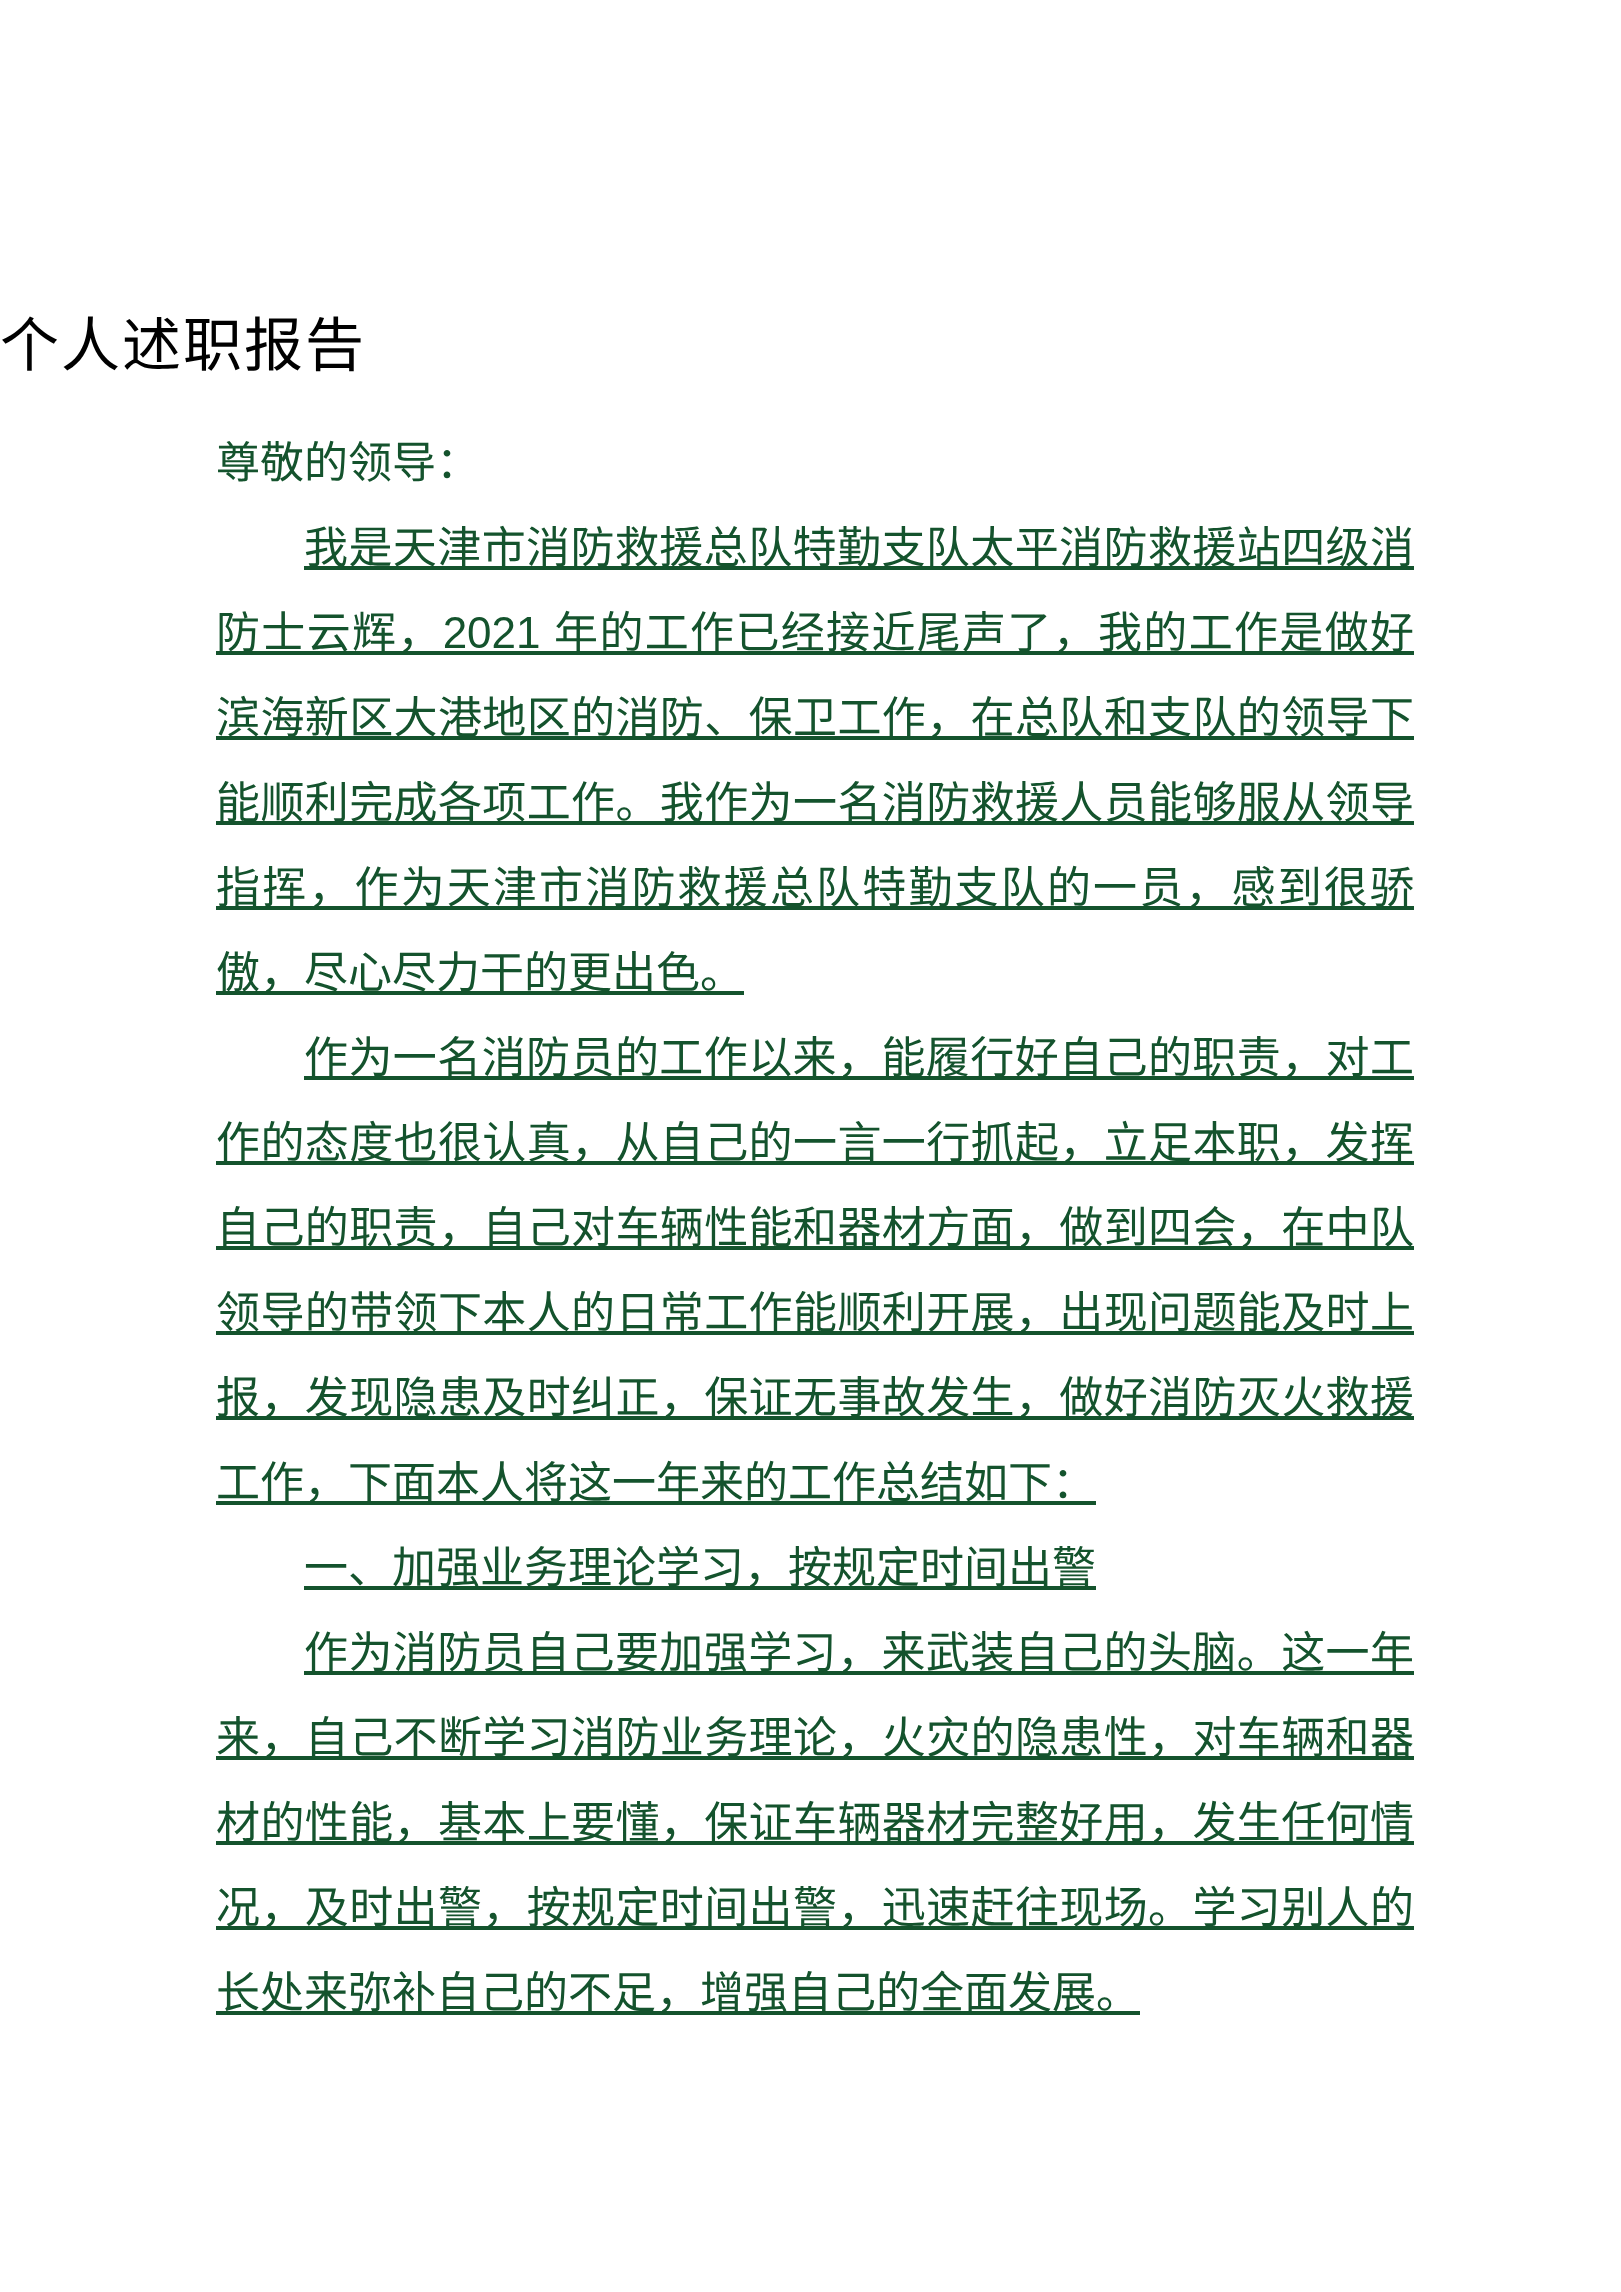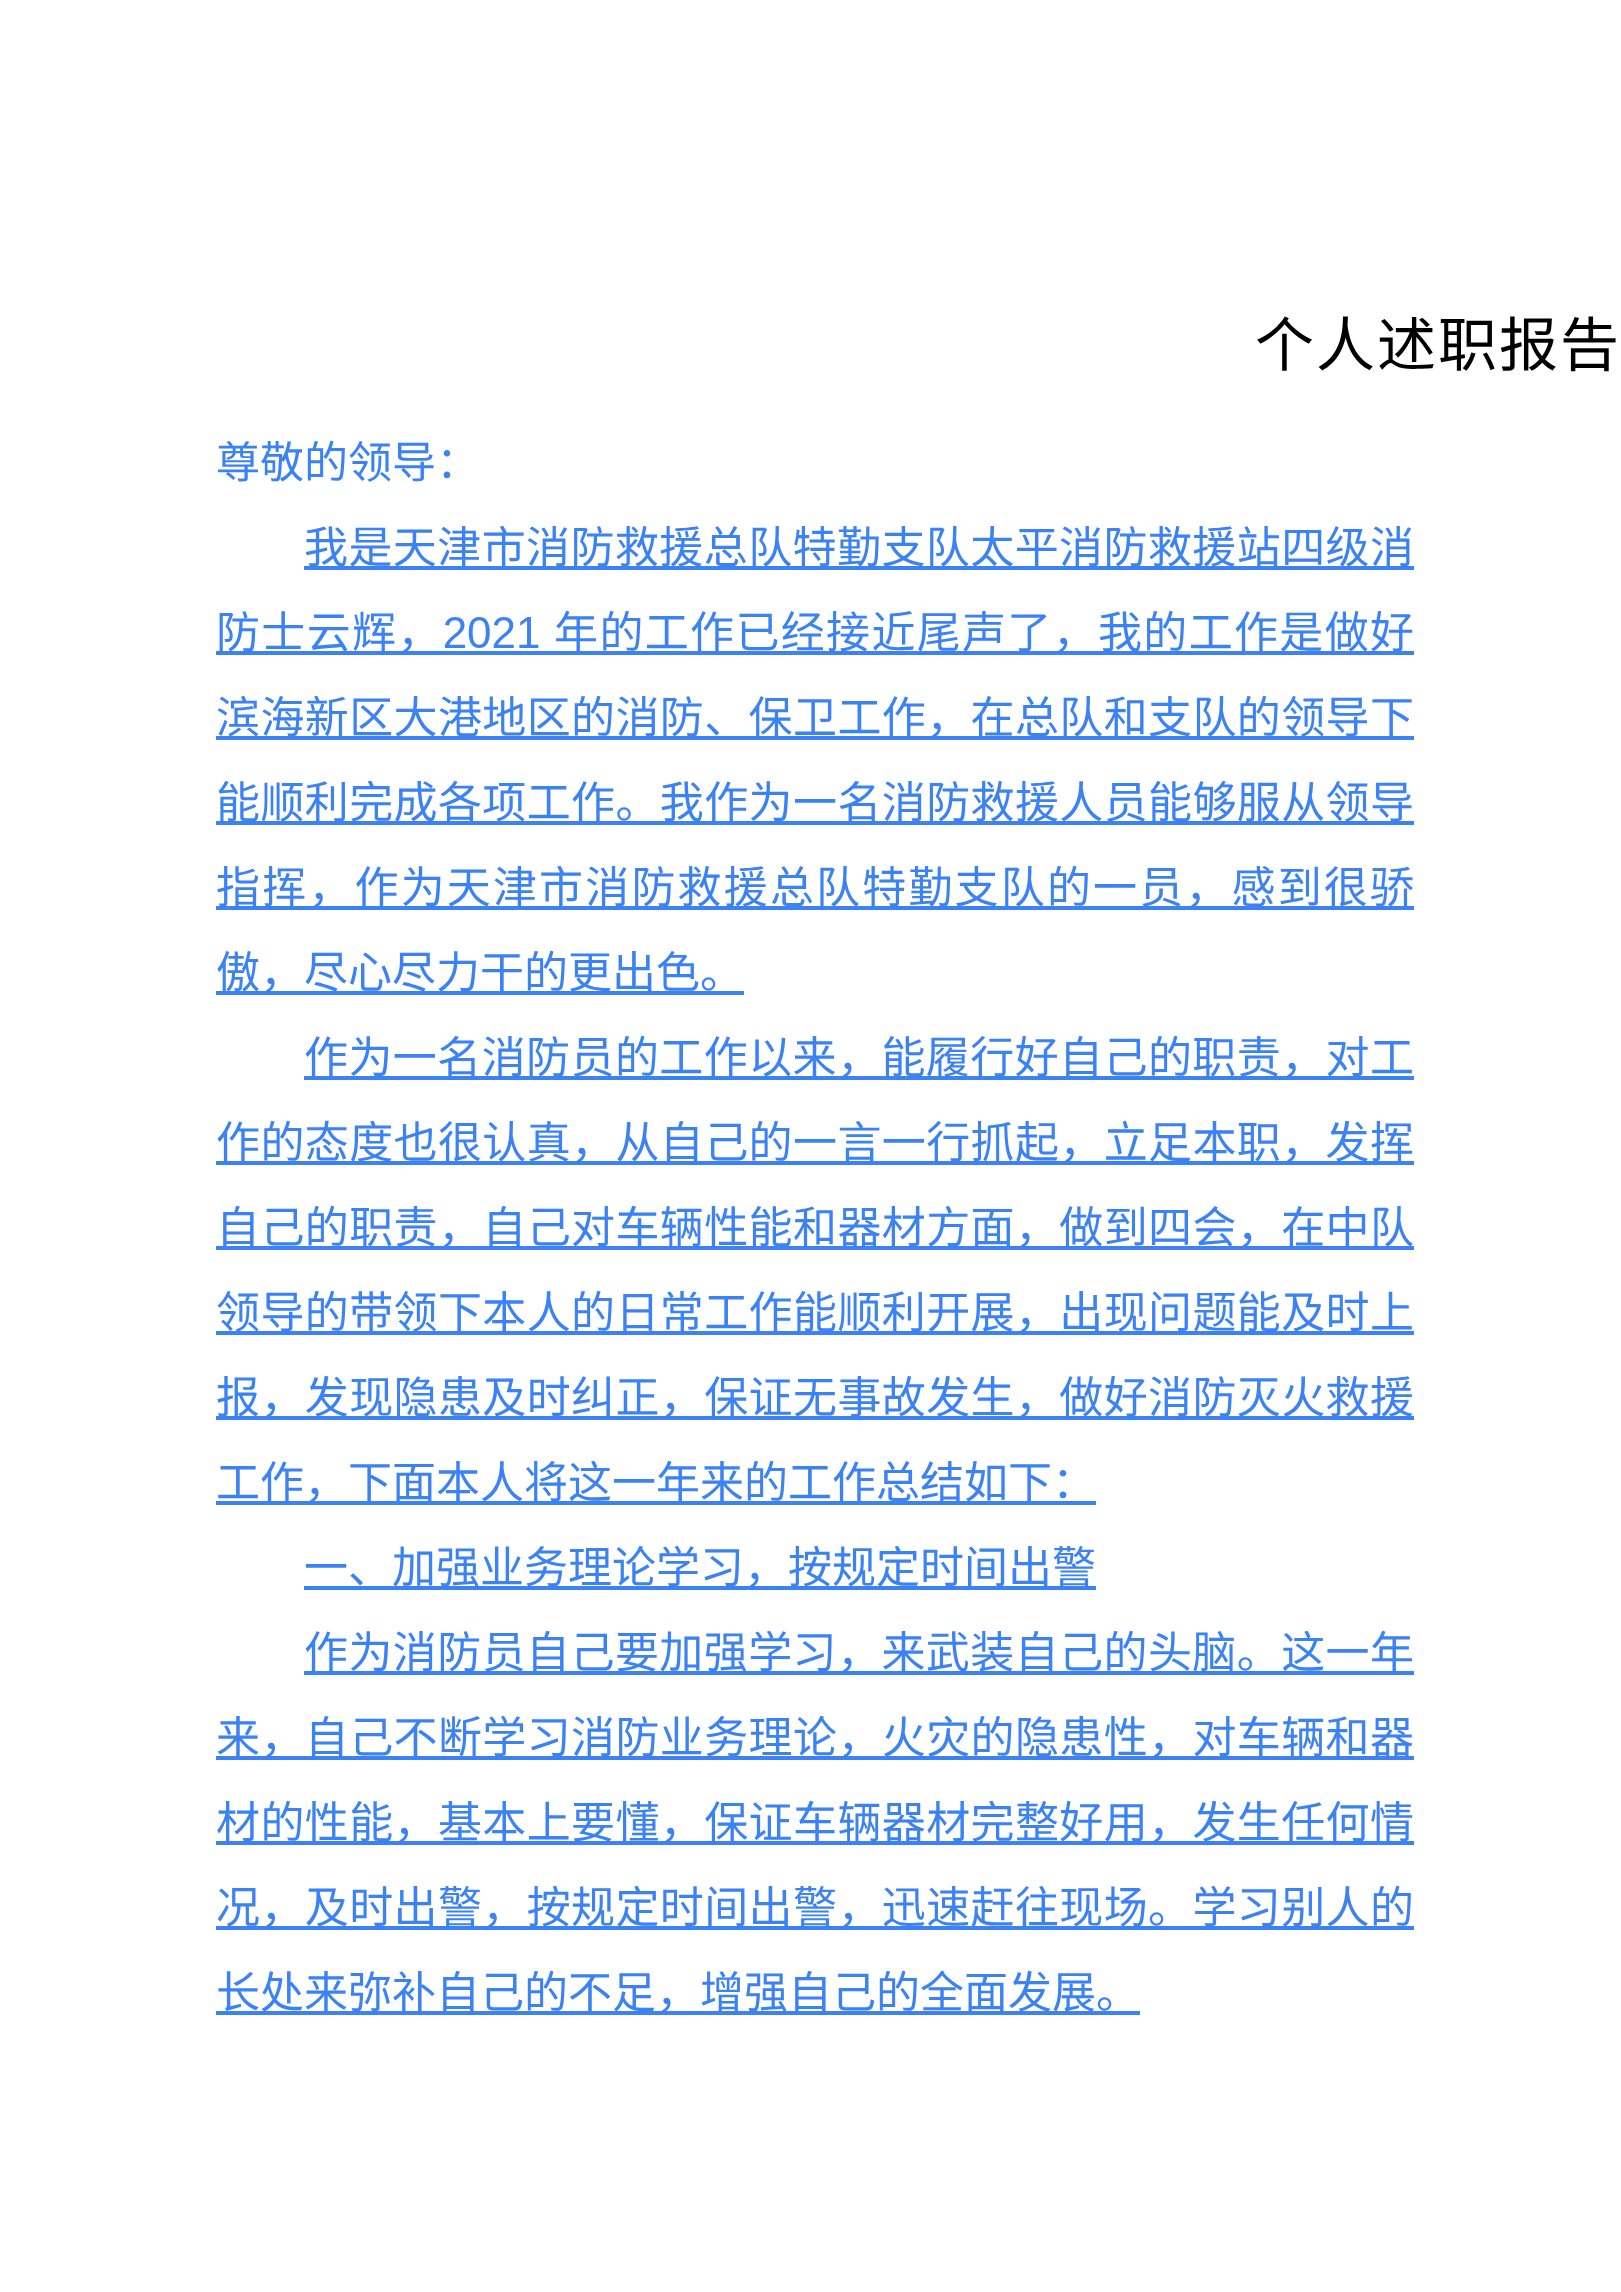--- a/index.html
+++ b/index.html
@@ -13,34 +13,34 @@
     height: 2293px;
     background: #ffffff;
     overflow: hidden;
     font-family: "Liberation Sans", "DejaVu Sans", sans-serif;
     color: #000000;
     box-sizing: border-box;
   }
   .doc-title {
     margin: 0;
     padding-top: 310px;
-    text-align: right;
+    text-align: left;
     font-size: 59px;
     font-weight: 500;
     line-height: 73px;
     letter-spacing: 2px;
     color: #000000;
   }
   .doc-body {
     margin: 37px 207px 0 216px;
     font-size: 44px;
     line-height: 85px;
     text-align: justify;
     text-justify: inter-ideograph;
-    color: #3b82f6;
+    color: #14532d;
   }
   .doc-body p {
     margin: 0;
     padding: 0;
   }
   .para-salutation {
     text-indent: 0;
   }
   .para-body,
   .para-heading {

